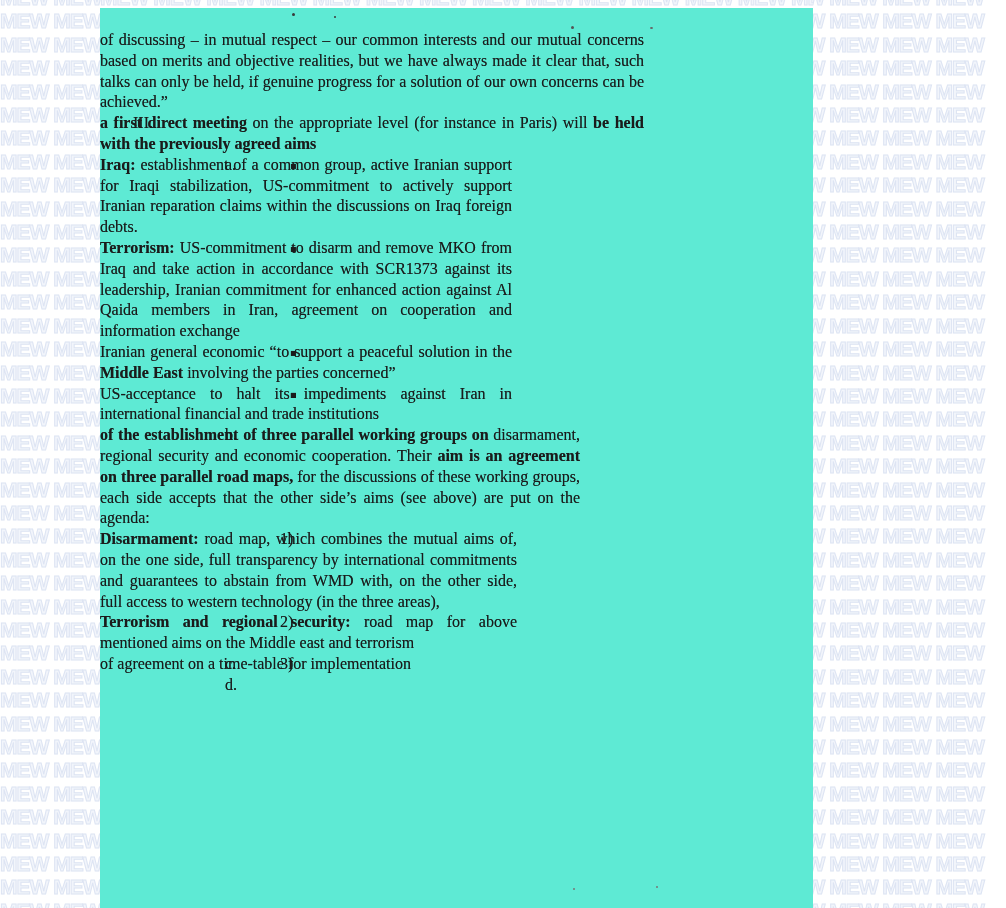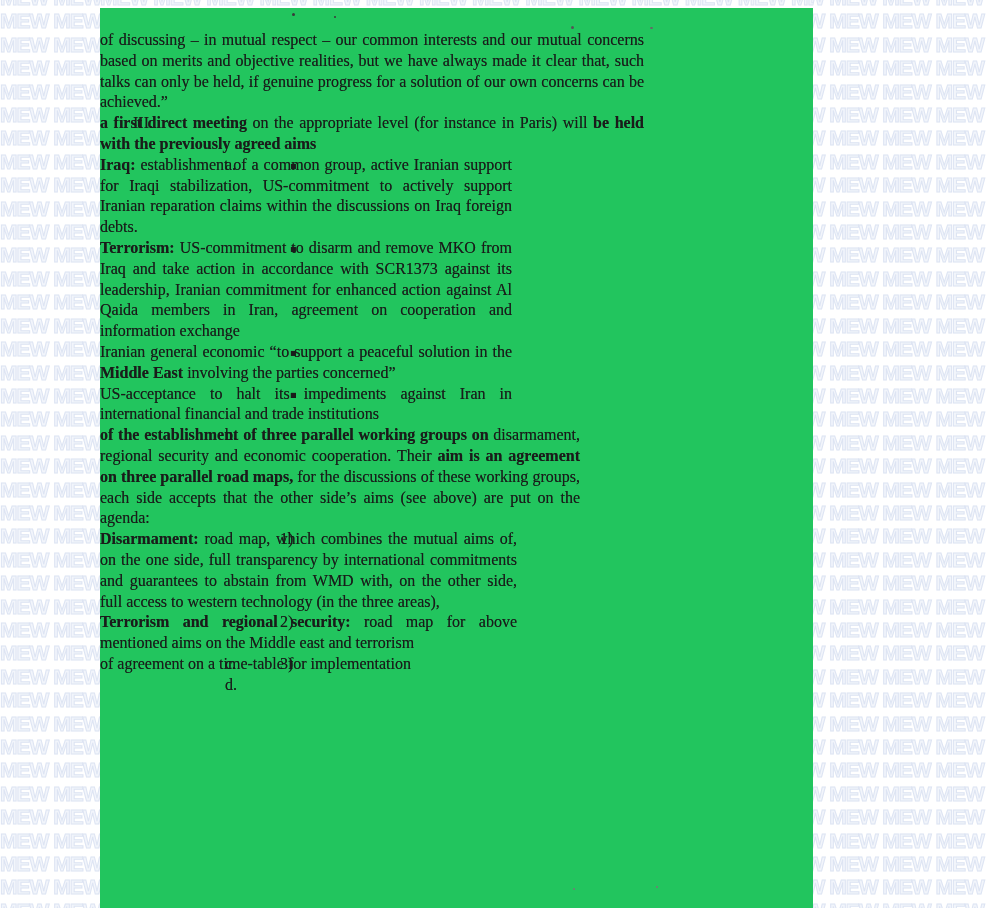--- a/index.html
+++ b/index.html
@@ -21,21 +21,21 @@
   }
   .wm-left{left:0;top:0;width:103px;height:908px;}
   .wm-left .wm-inner{width:170px;margin-top:-14px;}
   .wm-right{left:813px;top:0;width:193px;height:908px;}
   .wm-right .wm-inner{width:225px;margin-left:-37px;margin-top:-14px;}
   .wm-top{left:100px;top:0;width:713px;height:22px;}
   .wm-top .wm-inner{white-space:nowrap;margin-top:-14px;}
   
   .page{
     position:absolute;z-index:1;left:100px;top:8px;width:713px;height:900px;
-    background:#22c55e;
+    background:#5eead4;
     font-size:16px;line-height:20.8px;color:#1b1b1b;
     text-shadow:0 0 0.5px rgba(10,10,10,0.55);
     padding-top:22px;box-sizing:border-box;
   }
   .page p{margin:0;}
   .row{position:relative;}
   .lbl{position:absolute;top:0;}
   .lbl-iii{left:33px;}
   .lbl-alpha{left:125px;}
   .lbl-num{left:180px;}

